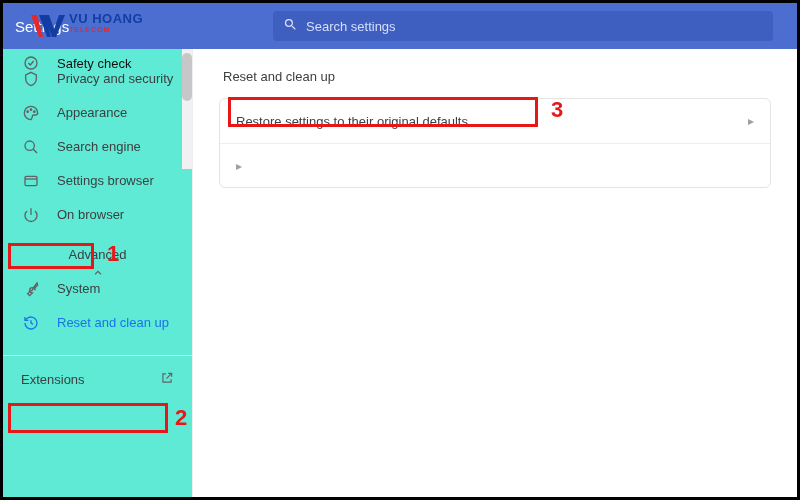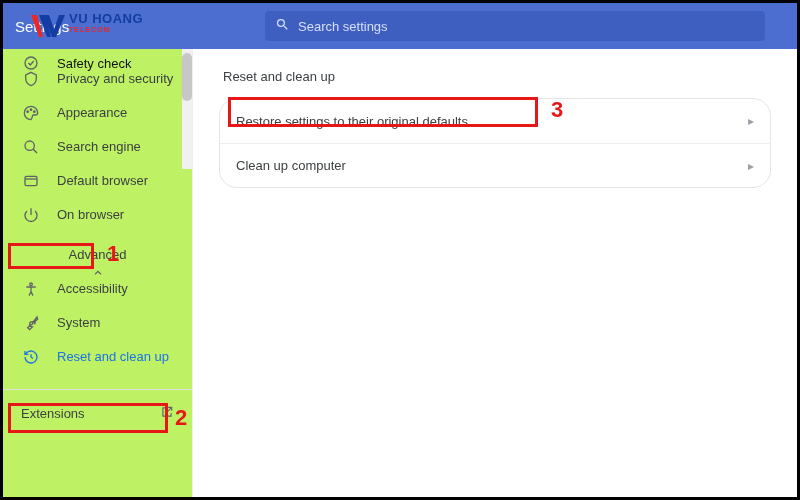--- a/index.html
+++ b/index.html
@@ -1,38 +1,38 @@
 <!DOCTYPE html>
 <html><head>
 <meta charset="utf-8">
 <style>
   * { box-sizing: border-box; margin: 0; padding: 0; font-family: Arial, sans-serif; }
   body { background:#fff; width:800px; height:500px; overflow:hidden; border:3px solid #000; position:relative; }
   .header { height:46px; background:#4b6ed0; display:flex; align-items:center; padding:0 12px; }
   .header-title { color:#fff; font-size:15px; padding-right:20px; width:250px;}
-  .search-wrap { flex:0 0 500px; height:30px; background:#3f5fc0; border-radius:4px; display:flex; align-items:center; padding:0 10px; margin-left:0; }
+  .search-wrap { flex:0 0 500px; height:30px; background:#3f5fc0; border-radius:4px; display:flex; align-items:center; padding:0 10px; margin-left:8px; }
   .search-wrap svg { fill:#d7dffa; }
   .search-input { background:transparent; border:none; outline:none; color:#d7dffa; font-size:13px; margin-left:8px; flex:1; }
   .search-input::placeholder { color:#d7dffa; }
   .main { display:flex; height:calc(100% - 46px); }
-  .sidebar { width:190px; background:#bef264; position:relative; font-size:13px; color:#3c4043; border-right:1px solid #eee; }
+  .sidebar { width:190px; background:#5eead4; position:relative; font-size:13px; color:#3c4043; border-right:1px solid #eee; }
   .scroll-track { position:absolute; right:0; top:0; width:10px; height:120px; background:#f1f1f1;}
   .scroll-thumb { position:absolute; right:0; top:4px; width:10px; height:48px; background:#c7c7c7; border-radius:5px;}
   .sb-item { display:flex; align-items:flex-start; height:34px; padding-left:18px; cursor:pointer; }
   .sb-item .ic { width:20px; display:flex; justify-content:center; color:#5f6368;}
   .sb-item .lbl { margin-left:16px; }
   .sb-item.active { color:#1a73e8; }
   .sb-item.active .ic { color:#1a73e8;}
   .sb-item.trunc .lbl { color:#111; }
   .adv-header { display:flex; align-items:center; justify-content:space-between; height:34px; padding:0 18px; cursor:pointer; font-size:13px; color:#3c4043; margin-top:6px;flex-direction:column; }
   .divider { border-top:1px solid #e0e0e0; margin:6px 0; }
   .ext-item { display:flex; align-items:center; justify-content:space-between; height:34px; padding:0 18px; cursor:pointer; font-size:13px; color:#3c4043;}
   .content { flex:1; padding:18px 26px; background:#fff; position:relative; }
   .section-title { font-size:13px; color:#3c4043; margin:2px 0 14px 4px; }
-  .card { border:1px solid #e4e4e4; border-radius:18px; overflow:hidden; }
+  .card { border:1px solid #e4e4e4; border-radius:6px; overflow:hidden; }
   .row { display:flex; align-items:center; justify-content:space-between; height:44px; padding:0 16px; font-size:13px; color:#3c4043; cursor:pointer; }
   .row + .row { border-top:1px solid #eee; }
   .chev { color:#9aa0a6; font-size:12px;}
   
   .hl-red { position:absolute; border:3px solid #e81717; pointer-events:none;}
   .badge { position:absolute; color:#e81717; font-weight:bold; font-size:22px; pointer-events:none;}
   
   .logo-wm { position:absolute; top:8px; left:26px; z-index:50; display:flex; pointer-events:none;}
   .logo-wm .mark { width:40px; height:32px; position:relative; }
   .logo-wm .txt .l1 { font-size:13px; font-weight:bold; color:#143da3; letter-spacing:0.5px;}
@@ -112,50 +112,41 @@
       </span>
       <span class="lbl">Search engine</span>
     </div>
     <div class="sb-item">
       <span class="ic">
         <svg width="16" height="16" viewBox="0 0 24 24" fill="none" stroke="#5f6368" stroke-width="2">
             <rect x="3" y="5" width="18" height="14" rx="2"></rect>
             <line x1="3" y1="9" x2="21" y2="9"></line>
           </svg>
       </span>
-      <span class="lbl">Default browser</span>
+      <span class="lbl">Settings browser</span>
     </div>
     <div class="sb-item">
       <span class="ic">
         <svg width="16" height="16" viewBox="0 0 24 24" fill="none" stroke="#5f6368" stroke-width="2">
             <path d="M18 6a9 9 0 1 1-12 0"></path>
             <line x1="12" y1="2" x2="12" y2="12"></line>
           </svg>
       </span>
       <span class="lbl">On browser</span>
     </div>
 
     <div class="adv-header">
       <span>Advanced</span>
       <span>
         <svg class="chevup" viewBox="0 0 24 24" fill="none" stroke="#5f6368" stroke-width="3">
             <polyline points="5 15 12 8 19 15"></polyline>
           </svg>
       </span>
     </div>
 
-    <div class="sb-item">
-      <span class="ic">
-        <svg width="16" height="16" viewBox="0 0 24 24" fill="none" stroke="#5f6368" stroke-width="2">
-            <circle cx="12" cy="5" r="2"></circle>
-            <path d="M5 9h14M12 9v7M9 22l3-6 3 6"></path>
-          </svg>
-      </span>
-      <span class="lbl">Accessibility</span>
-    </div>
     <div class="sb-item">
       <span class="ic">
         <svg width="16" height="16" viewBox="0 0 24 24" fill="none" stroke="#5f6368" stroke-width="2">
             <path d="M14 6a4 4 0 1 0 4 4l4 4-3 3-4-4a4 4 0 0 0-4-4L3 3l3-1 4 4z" transform="rotate(90 12 12)"></path>
           </svg>
       </span>
       <span class="lbl">System</span>
     </div>
     <div class="sb-item active">
       <span class="ic">
@@ -186,21 +177,20 @@
   </div>
 
   <div class="content">
     <div class="section-title">Reset and clean up</div>
     <div class="card">
       <div class="row">
         <span>Restore settings to their original defaults</span>
         <span class="chev">▸</span>
       </div>
       <div class="row">
-        <span>Clean up computer</span>
         <span class="chev">▸</span>
       </div>
     </div>
   </div>
 </div>
 
 <div class="hl-red" style="left:5px; top:240px; width:86px; height:26px;"></div>
 <div class="badge" style="left:104px; top:238px;">1</div>
 
 <div class="hl-red" style="left:5px; top:400px; width:160px; height:30px;"></div>

